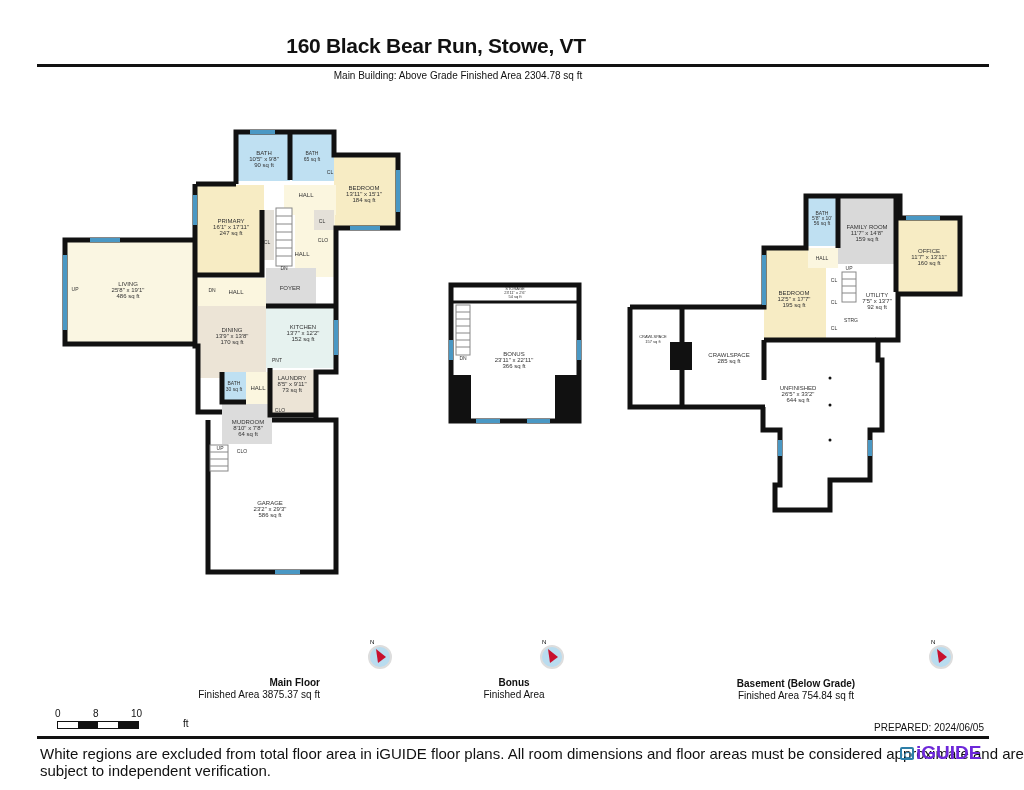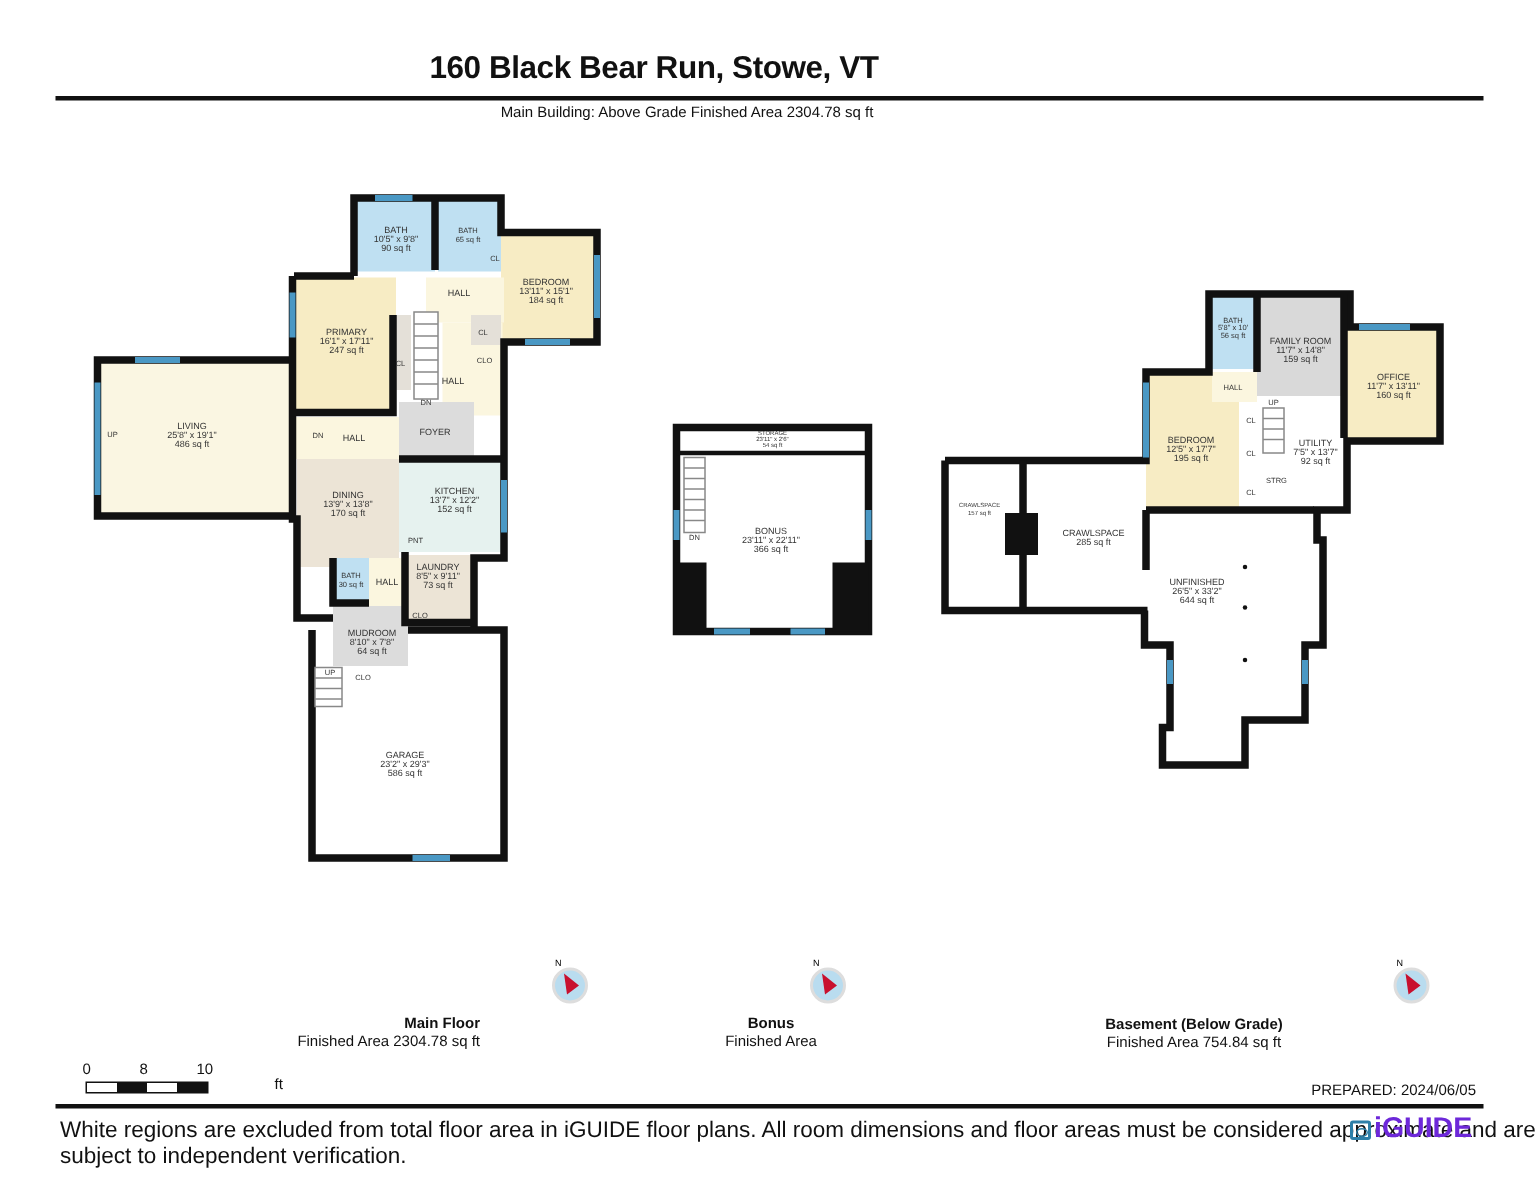--- a/index.html
+++ b/index.html
@@ -206,21 +206,21 @@
   <polygon points="10,12 20,20 12,26" fill="#c8102e"></polygon>
 </svg>
 <svg class="compass" style="left:927px; top:637px;" viewBox="0 0 28 34">
   <text x="4" y="7" font-size="6" font-family="Liberation Sans, sans-serif">N</text>
   <circle cx="14" cy="20" r="11" fill="#b9dcef" stroke="#ddd" stroke-width="2"></circle>
   <polygon points="10,12 20,20 12,26" fill="#c8102e"></polygon>
 </svg>
 
 <div class="floor-caption" style="left:140px; width:180px; top:677px;text-align:right;">
   <div class="name">Main Floor</div>
-  <div>Finished Area 2304.78 sq ft</div>
+  <div>Finished Area 3875.37 sq ft</div>
 </div>
 <div class="floor-caption" style="left:434px; width:160px; top:677px;">
   <div class="name">Bonus</div>
   <div>Finished Area</div>
 </div>
 <div class="floor-caption" style="left:706px; width:180px; top:678px;">
   <div class="name">Basement (Below Grade)</div>
   <div>Finished Area 754.84 sq ft</div>
 </div>
 

